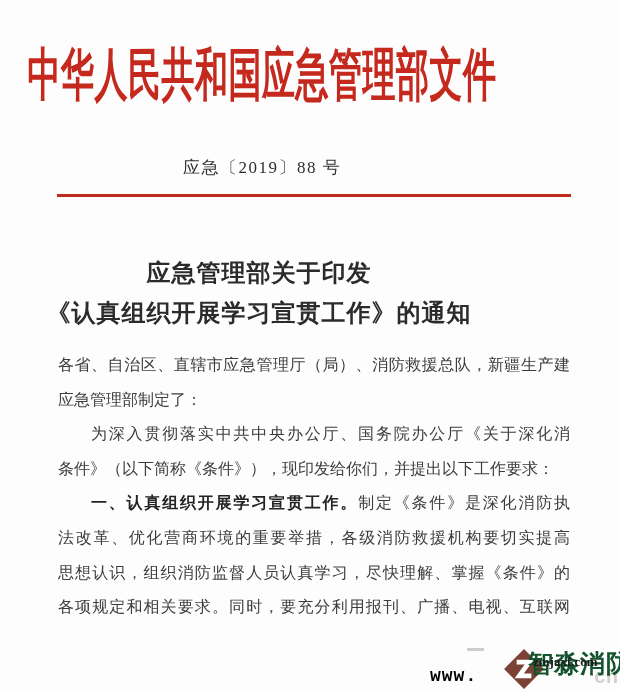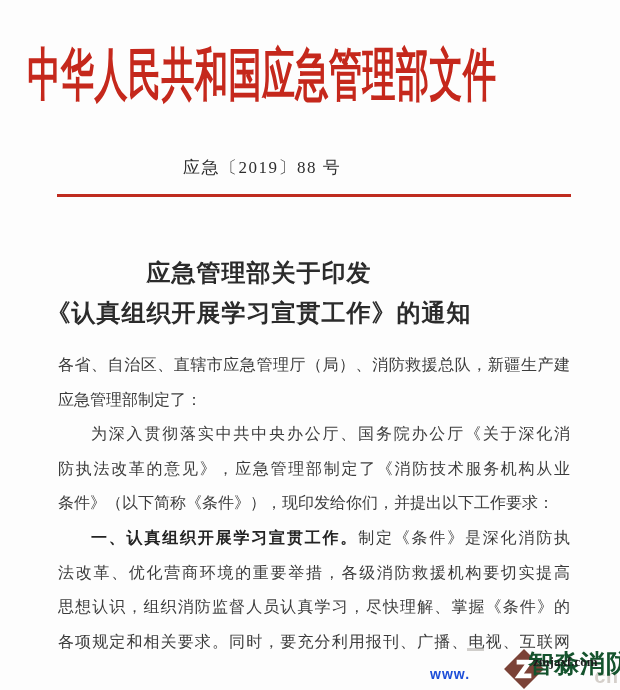--- a/index.html
+++ b/index.html
@@ -107,24 +107,24 @@
     position: absolute;
     right: 2px;
     bottom: 0;
     width: 202px;
     height: 52px;
   }
   .wm-url-left {
     position: absolute;
     left: 14px;
     top: 28px;
-    font-family: Liberation Sans, sans-serif;
-    font-size: 14px;
-    font-weight: 700;
-    color: #1d4ed8;
+    font-family: Liberation Mono, monospace;
+    font-size: 18px;
+    font-weight: 700;
+    color: #000000;
     letter-spacing: 1px;
   }
   .wm-url-right {
     position: absolute;
     right: 0px;
     top: 28px;
     font-family: Liberation Mono, monospace;
     font-size: 20px;
     font-weight: 700;
     color: #d4cfca;
@@ -171,21 +171,20 @@
 
   <div class="red-line"></div>
 
   <div class="doc-title t1">应急管理部关于印发</div>
   <div class="doc-title t2">《认真组织开展学习宣贯工作》的通知</div>
 
   <div class="body-text">
     <span class="line fill">各省、自治区、直辖市应急管理厅（局）、消防救援总队，新疆生产建</span>
     <span class="line">应急管理部制定了：</span>
     <span class="line fill indent">为深入贯彻落实中共中央办公厅、国务院办公厅《关于深化消</span>
-    <span class="line fill">防执法改革的意见》，应急管理部制定了《消防技术服务机构从业</span>
     <span class="line">条件》（以下简称《条件》），现印发给你们，并提出以下工作要求：</span>
     <span class="line fill indent"><span class="lead-bold">一、认真组织开展学习宣贯工作。</span><span>制定《条件》是深化消防执</span></span>
     <span class="line fill">法改革、优化营商环境的重要举措，各级消防救援机构要切实提高</span>
     <span class="line fill">思想认识，组织消防监督人员认真学习，尽快理解、掌握《条件》的</span>
     <span class="line fill">各项规定和相关要求。同时，要充分利用报刊、广播、电视、互联网</span>
   </div>
 
   <div class="partial-fragment"></div>
 
   <div class="watermark">

